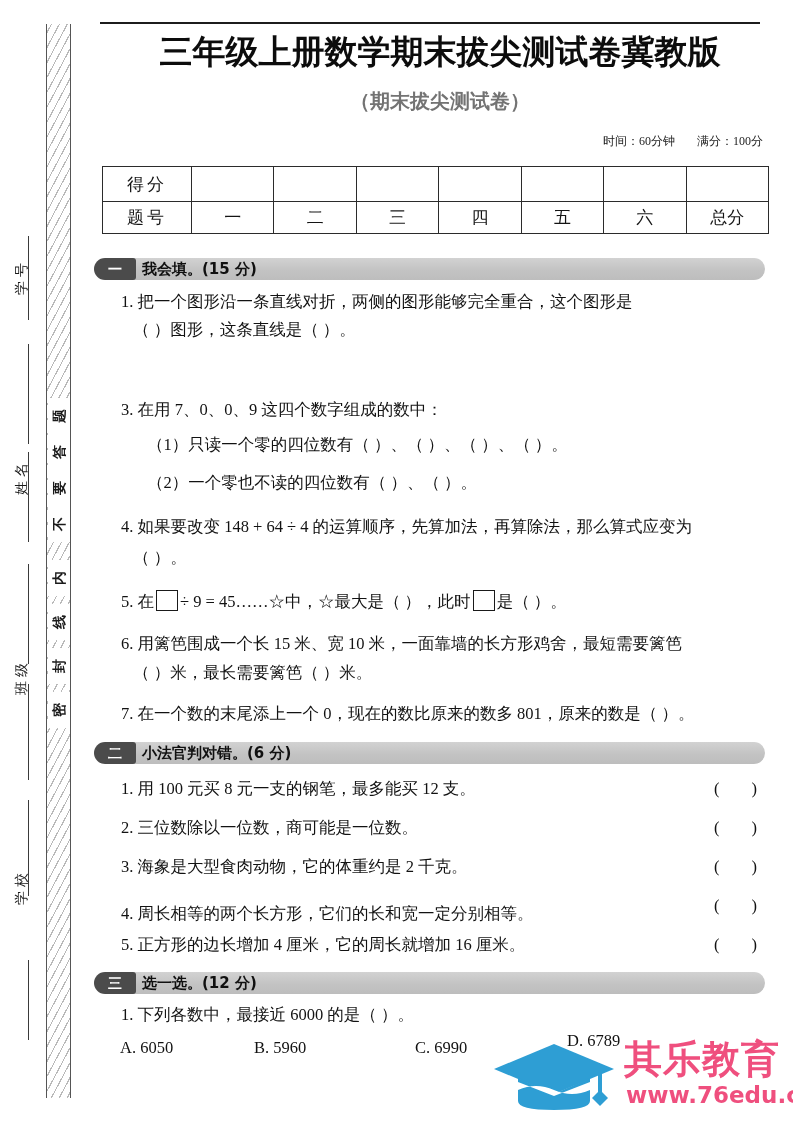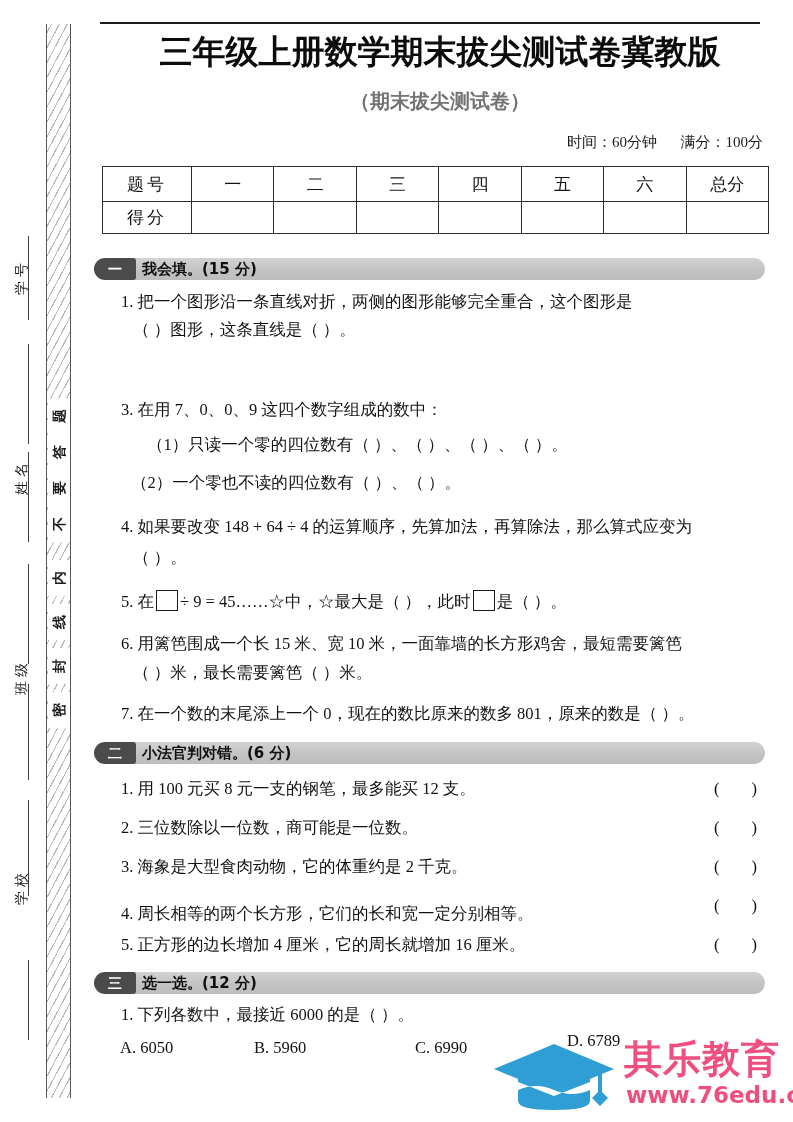--- a/index.html
+++ b/index.html
@@ -106,21 +106,21 @@
     text-align: center;
     font-family: "DejaVu Sans", sans-serif;
     font-weight: 600;
     font-size: 20px;
     color: #737373;
   }
   .paper-meta {
     position: absolute;
     right: 30px; top: 133px;
     font-family: "Liberation Serif", serif;
-    font-size: 15px;
+    font-size: 12px;
     color: #1a1a1a;
     white-space: nowrap;
   }
   .paper-meta .gap { display:inline-block; width: 16px; }
 
   
   table.score-table {
     position: absolute;
     left: 7px; top: 166px;
     width: 667px;
@@ -292,54 +292,54 @@
 
     <div class="paper-meta">
       <span>时间：60分钟</span>
       <span class="gap"></span>
       <span>满分：100分</span>
     </div>
 
     <table class="score-table">
       <tbody>
           <tr>
+        <td class="rowhead">得分</td>
+        <td class="blank"></td>
+        <td class="blank"></td>
+        <td class="blank"></td>
+        <td class="blank"></td>
+        <td class="blank"></td>
+        <td class="blank"></td>
+        <td class="blank"></td>
+      </tr>
+      <tr>
         <td class="rowhead">题号</td>
         <td>一</td>
         <td>二</td>
         <td>三</td>
         <td>四</td>
         <td>五</td>
         <td>六</td>
         <td>总分</td>
       </tr>
-      <tr>
-        <td class="rowhead">得分</td>
-        <td class="blank"></td>
-        <td class="blank"></td>
-        <td class="blank"></td>
-        <td class="blank"></td>
-        <td class="blank"></td>
-        <td class="blank"></td>
-        <td class="blank"></td>
-      </tr>
     </tbody>
       </table>
 
     <div class="sec-head" style="top:258px;">
       <div class="sec-badge">一</div>
       <div class="sec-title">我会填。(15 分)</div>
     </div>
 
     <div class="q" style="left:26px; top:292px;">1. 把一个图形沿一条直线对折，两侧的图形能够完全重合，这个图形是</div>
     <div class="q" style="left:38px; top:320px;">（                 ）图形，这条直线是（                  ）。</div>
 
 
     <div class="q" style="left:26px; top:400px;">3. 在用 7、0、0、9 这四个数字组成的数中：</div>
     <div class="q sub" style="left:52px; top:435px;">（1）只读一个零的四位数有（          ）、（           ）、（           ）、（          ）。</div>
-    <div class="q sub" style="left:36px; top:473px;">（2）一个零也不读的四位数有（          ）、（          ）。</div>
+    <div class="q sub" style="left:52px; top:473px;">（2）一个零也不读的四位数有（          ）、（          ）。</div>
 
     <div class="q" style="left:26px; top:517px;">4. 如果要改变 148 + 64 ÷ 4 的运算顺序，先算加法，再算除法，那么算式应变为</div>
     <div class="q" style="left:38px; top:548px;">（                  ）。</div>
 
     <div class="q" style="left:26px; top:590px;">
       <span>5. 在</span><span class="boxin"></span><span>÷ 9 = 45……☆中，☆最大是（            ），此时</span><span class="boxin"></span><span>是（           ）。</span>
     </div>
 
     <div class="q" style="left:26px; top:634px;">6. 用篱笆围成一个长 15 米、宽 10 米，一面靠墙的长方形鸡舍，最短需要篱笆</div>
     <div class="q" style="left:38px; top:663px;">（          ）米，最长需要篱笆（           ）米。</div>

